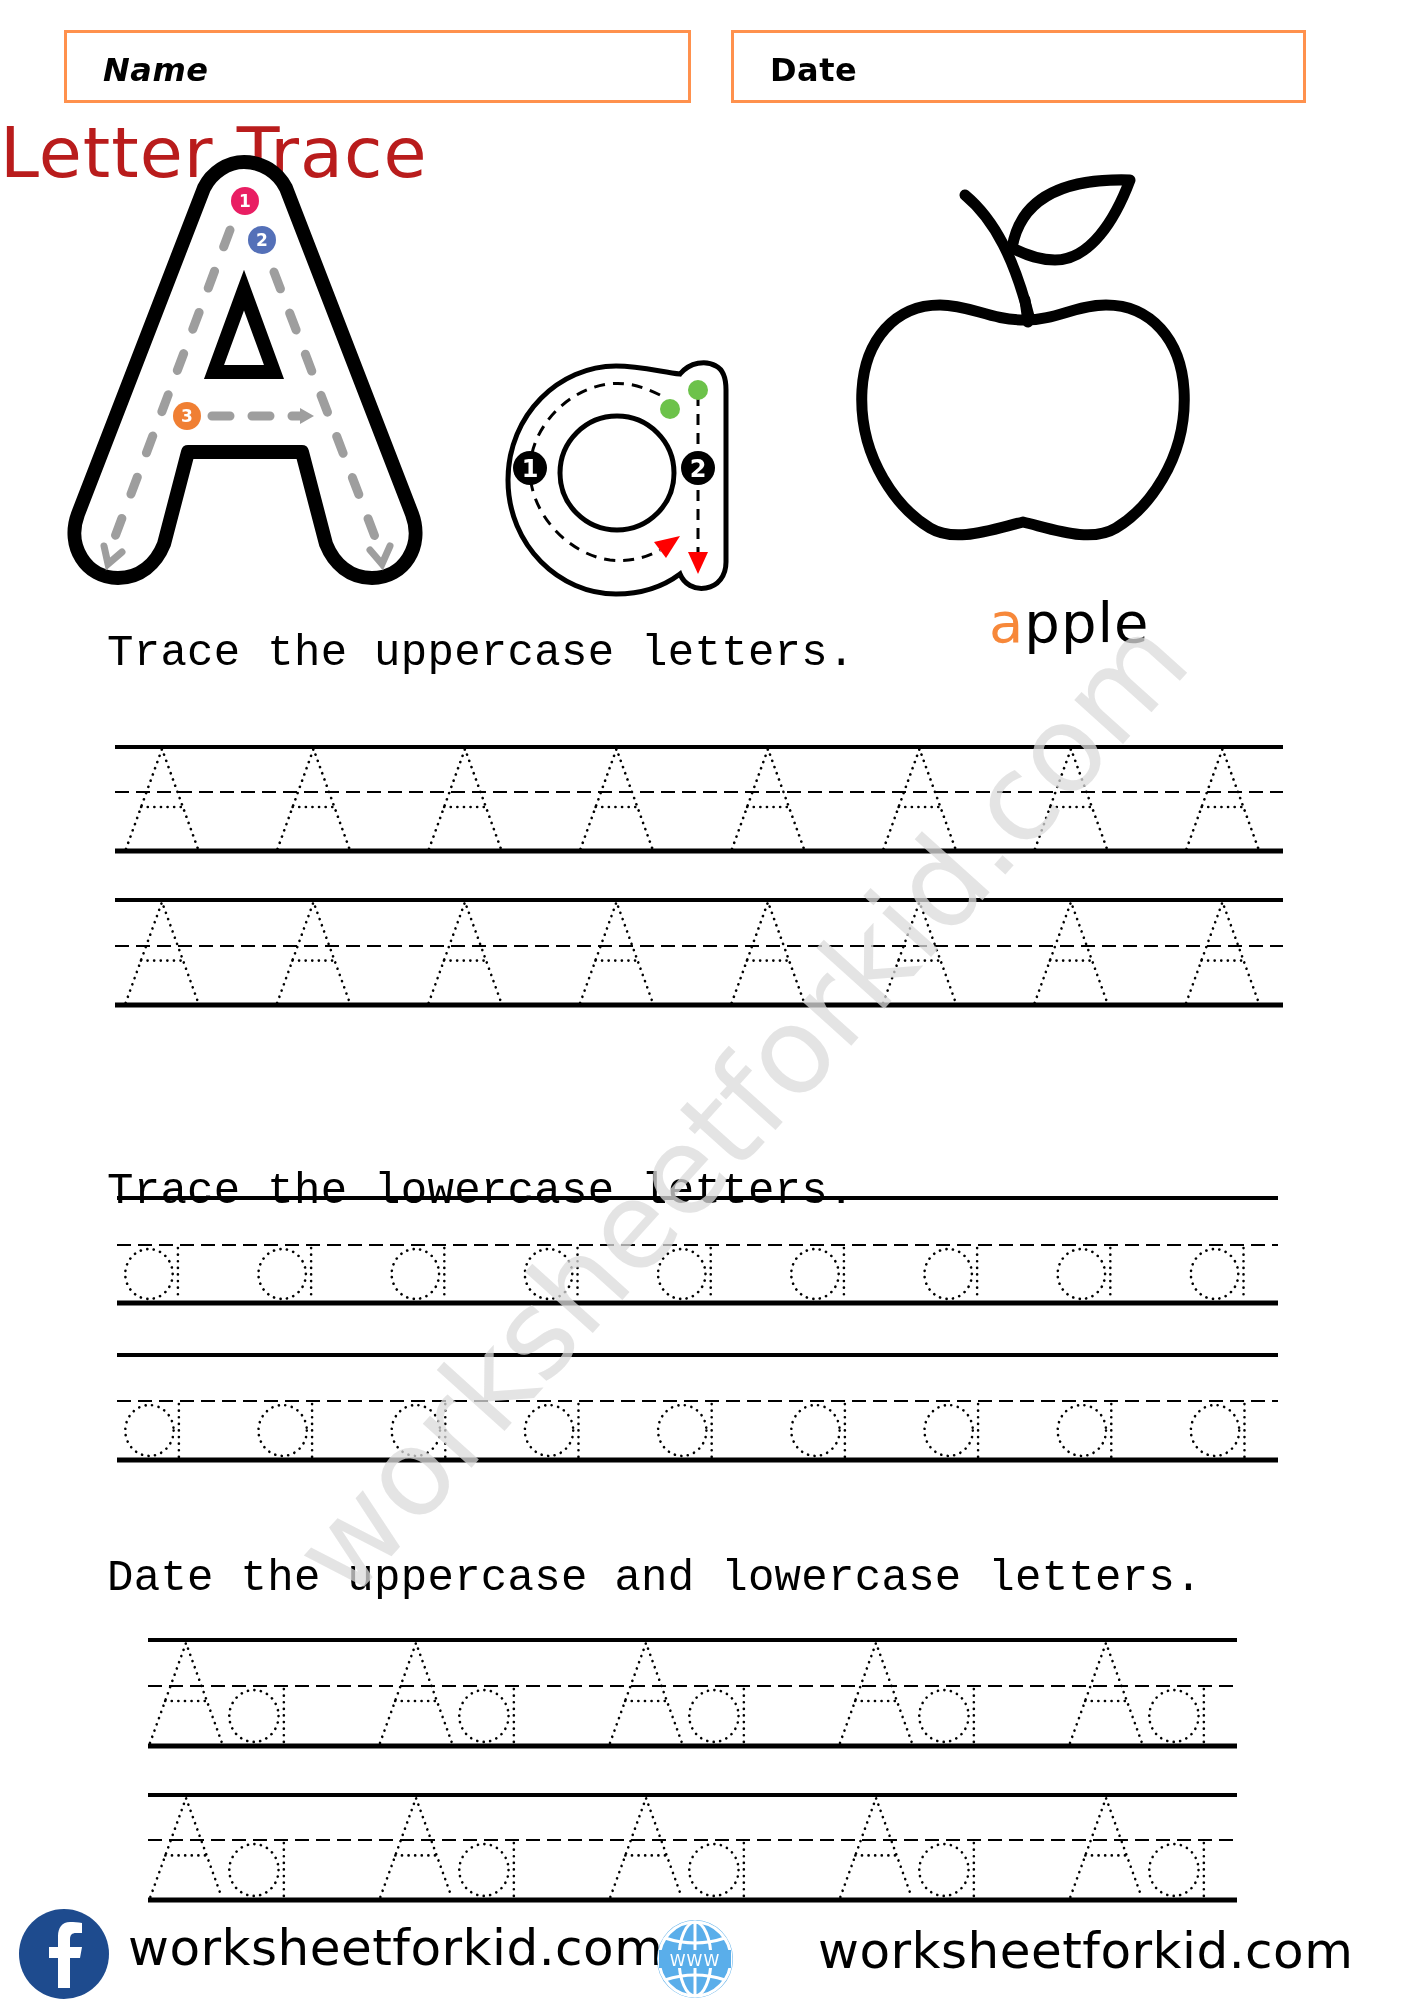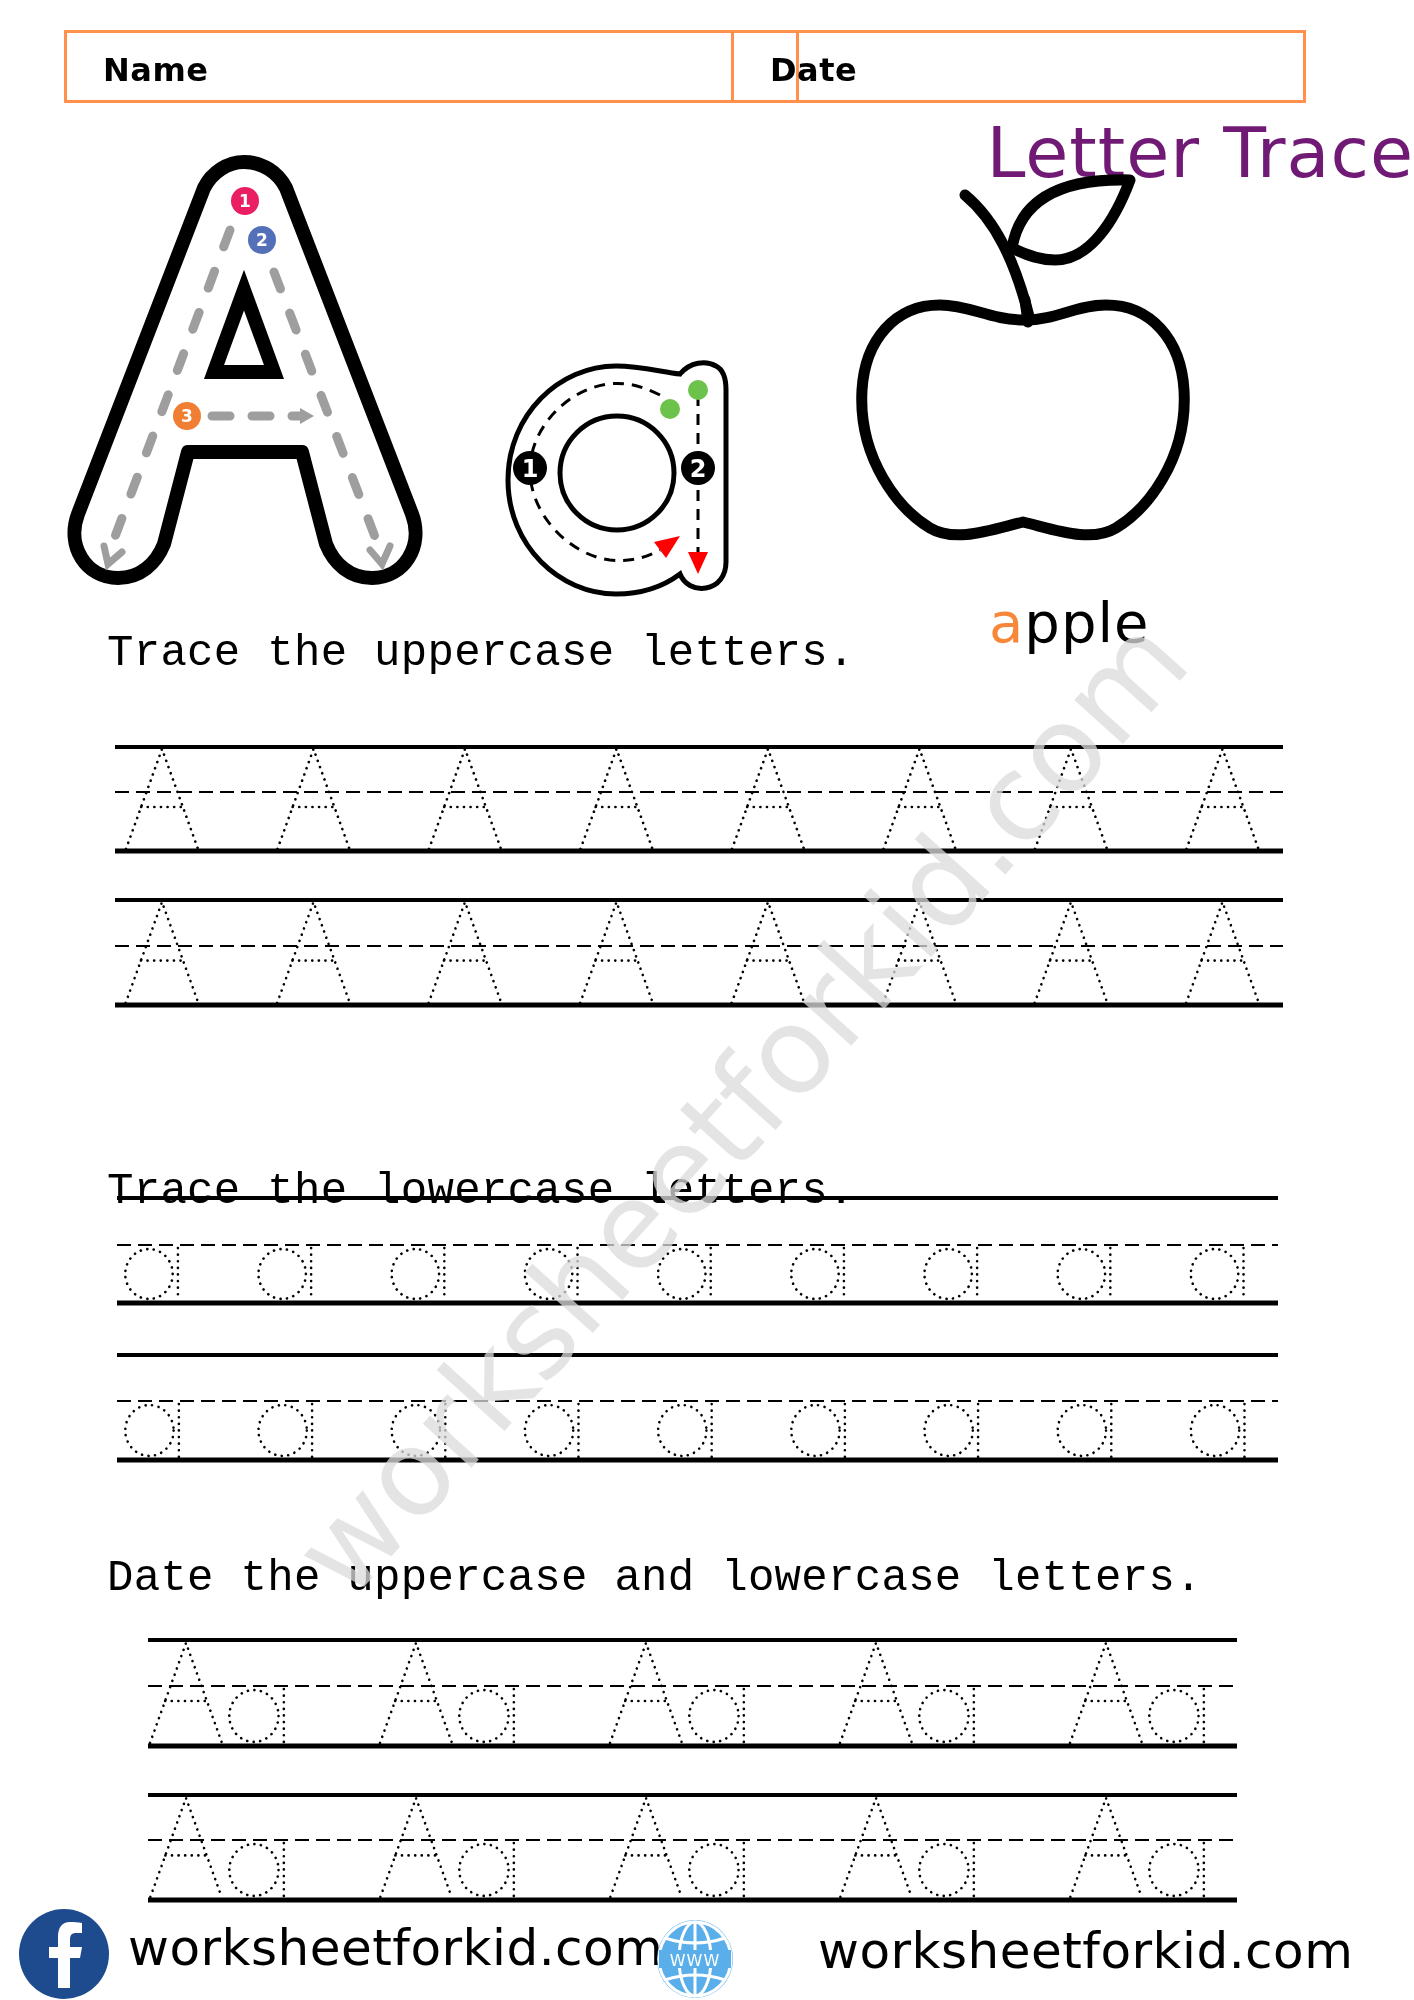--- a/index.html
+++ b/index.html
@@ -2,40 +2,40 @@
 <html><head>
 <meta charset="utf-8">
 <style>
   html, body { margin: 0; padding: 0; background: #ffffff; }
   body { width: 1414px; height: 2000px; position: relative; overflow: hidden;
          font-family: "DejaVu Sans", "Liberation Sans", sans-serif; color: #000; }
   .field-box { position: absolute; border: 3px solid #FF914D; box-sizing: border-box;
                height: 73px; top: 30px; }
   .field-label { position: absolute; left: 36px; top: 18px; font-weight: bold;
                  font-size: 32px; font-family: "DejaVu Sans", sans-serif; letter-spacing: 0.5px; }
-  .title { position: absolute; left: 0; width: 1414px; top: 112px; text-align: right;
-           font-size: 70px; color: #701a75; font-family: "DejaVu Sans", sans-serif;
+  .title { position: absolute; left: 0; width: 1414px; top: 112px; text-align: left;
+           font-size: 70px; color: #b91c1c; font-family: "DejaVu Sans", sans-serif;
            letter-spacing: 1px; }
   .instr { position: absolute; left: 107px; font-size: 44px; font-family: Liberation Mono, monospace;
            letter-spacing: 0.3px; white-space: nowrap; }
   .word { position: absolute; left: 945px; top: 590px; font-size: 56px;
           font-family: "DejaVu Sans", sans-serif; letter-spacing: 1px; margin-left: 44px; }
   .word .hl { color: #F7883A; }
   .watermark { position: absolute; left: 120px; top: 1060px; width: 1200px; text-align: center;
                font-size: 120px; color: #dcdcdc; opacity: 0.75; transform: rotate(-48deg);
                transform-origin: center center; font-family: "DejaVu Sans", sans-serif;
                white-space: nowrap; pointer-events: none; z-index: 5; }
   svg { position: absolute; overflow: visible; }
   .footer-text { position: absolute; font-size: 50px; font-family: "DejaVu Sans", sans-serif;
                  letter-spacing: 0.5px; white-space: nowrap; }
 </style>
 </head>
 <body>
 
-<div class="field-box" style="left:64px; width:735px;">
+<div class="field-box" style="left:64px; width:627px;font-style:italic;">
   <span class="field-label">Name</span>
 </div>
 <div class="field-box" style="left:731px; width:575px;">
   <span class="field-label">Date</span>
 </div>
 
 <div class="title">Letter Trace</div>
 
 <svg style="left:0; top:140px;" width="460" height="480" viewBox="0 0 460 480">
   <path d="M244 22 C 228 22 212 32 204 48 L 78 374 C 66 406 86 438 118 438 C 140 438 156 424 164 404 L 188 312 L 302 312 L 326 404 C 334 424 350 438 372 438 C 404 438 424 406 412 374 L 286 48 C 278 32 262 22 244 22 Z" fill="#fff" stroke="#000" stroke-width="14" stroke-linejoin="round"></path>

